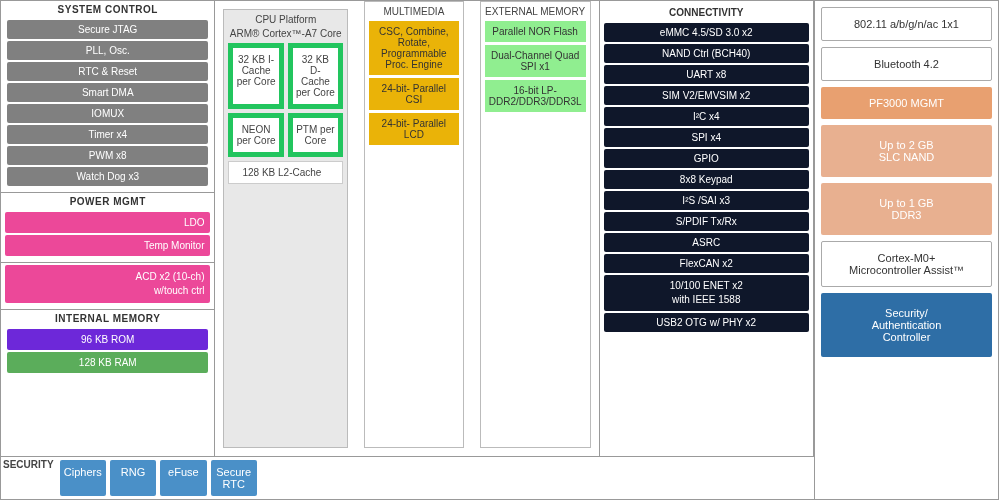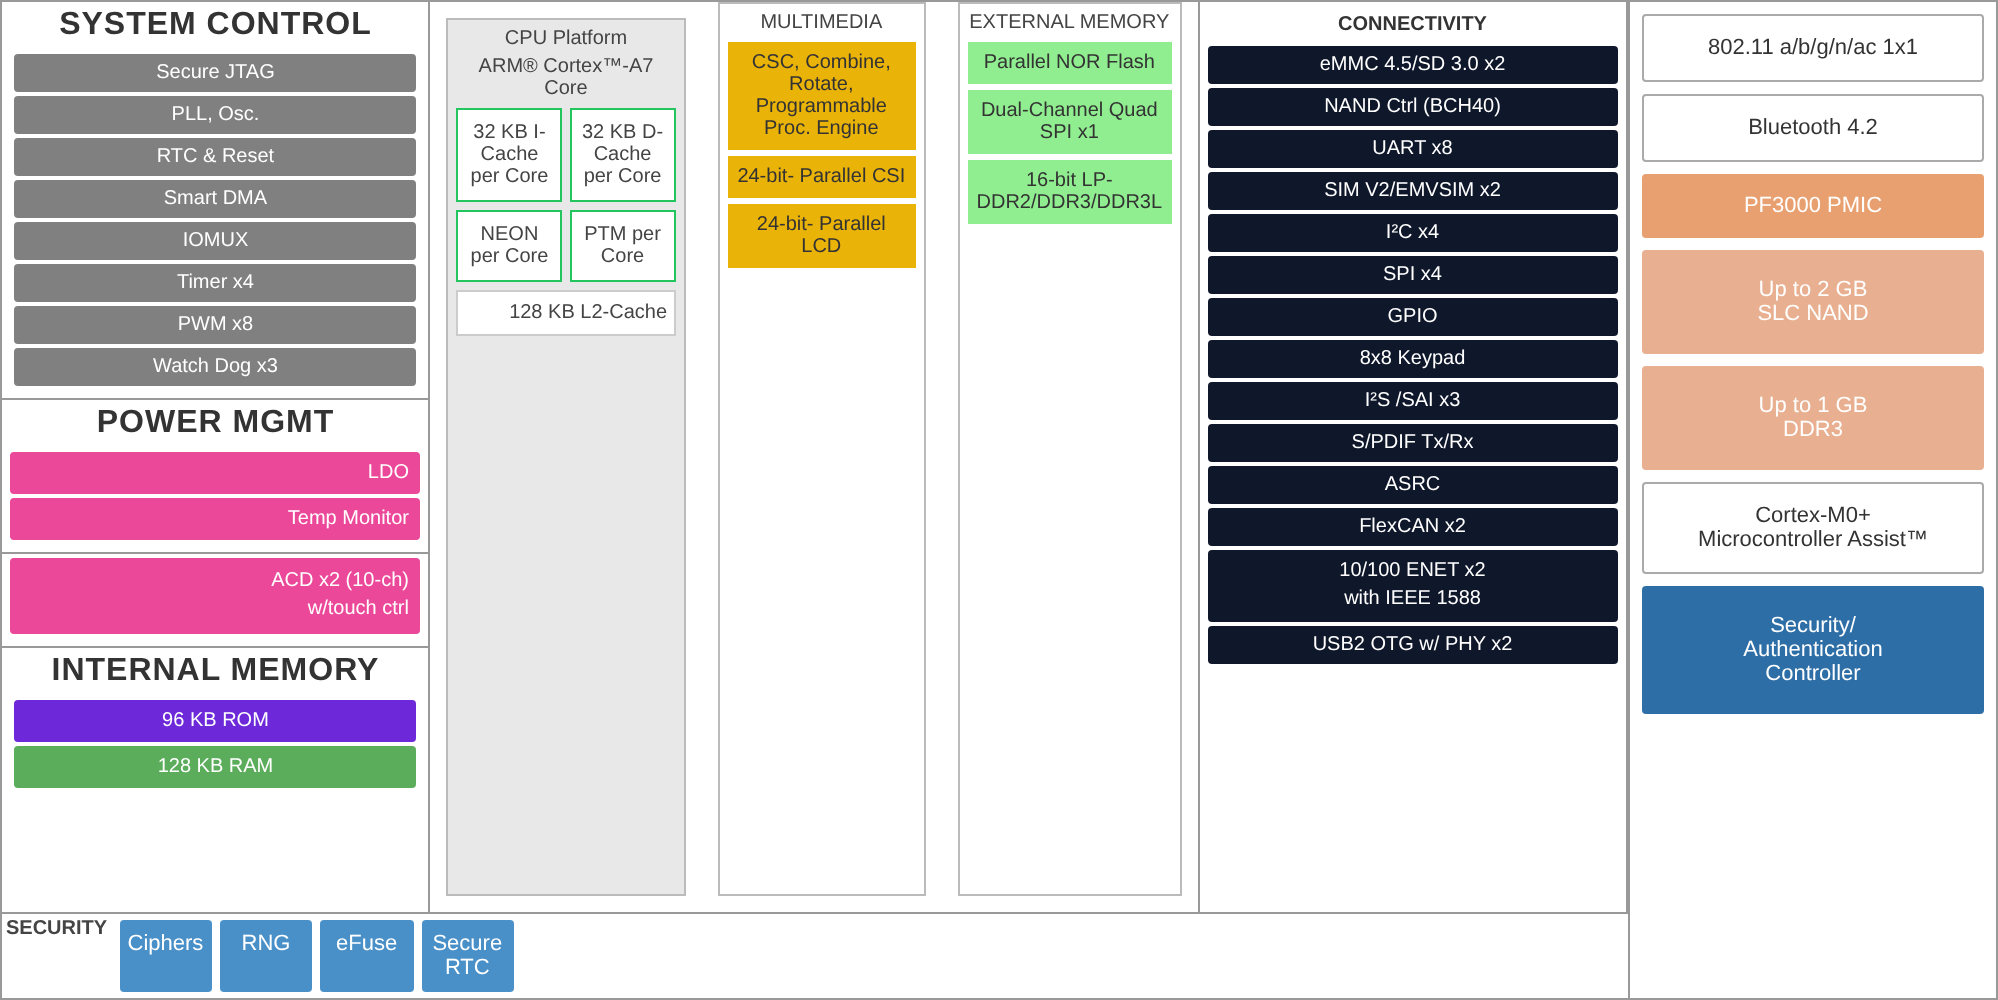--- a/index.html
+++ b/index.html
@@ -22,21 +22,21 @@
     
     .left-panel {
       width: 215px;
       border-right: 1px solid #999;
       display: flex;
       flex-direction: column;
     }
 
     .section-label {
       text-align: center;
-      font-size: 16px;
+      font-size: 10px;
       font-weight: bold;
       color: #333;
       padding: 3px 2px;
       letter-spacing: 0.5px;
     }
 
     .gray-btn {
       background: #808080;
       color: #fff;
       text-align: center;
@@ -127,32 +127,32 @@
 
     .cpu-row {
       display: flex;
       gap: 4px;
       margin-bottom: 4px;
     }
 
     .cpu-cell {
       flex: 1;
       background: #fff;
-      border: 1px solid #22c55e;
+      border: 5px solid #22c55e;
       text-align: center;
       padding: 6px 3px;
       font-size: 10px;
       color: #444;
     }
 
     .cpu-cell-full {
       background: #fff;
       border: 1px solid #ccc;
-      text-align: right;
-      padding: 5px 3px;
+      text-align: left;
+      padding: 5px 13px;
       font-size: 10px;
       color: #444;
       margin-bottom: 2px;
     }
 
     .multimedia-section {
       border: 1px solid #bbb;
       margin: 0 8px 8px 8px;
       padding: 4px;
     }
@@ -406,20 +406,20 @@
         <div class="blue-btn">eFuse</div>
         <div class="blue-btn">Secure RTC</div>
       </div>
     </div>
 
   </div>
 
   <div class="right-panel">
     <div class="right-btn-outline">802.11 a/b/g/n/ac 1x1</div>
     <div class="right-btn-outline">Bluetooth 4.2</div>
-    <div class="right-btn-orange">PF3000 PMIC</div>
+    <div class="right-btn-orange">PF3000 MGMT</div>
     <div class="right-btn-orange-light">Up to 2 GB<br>SLC NAND</div>
     <div class="right-btn-orange-light">Up to 1 GB<br>DDR3</div>
     <div class="right-btn-outline">Cortex-M0+<br>Microcontroller Assist™</div>
     <div class="right-btn-blue-dark">Security/<br>Authentication<br>Controller</div>
   </div>
 
 </div>
 
 </body></html>

